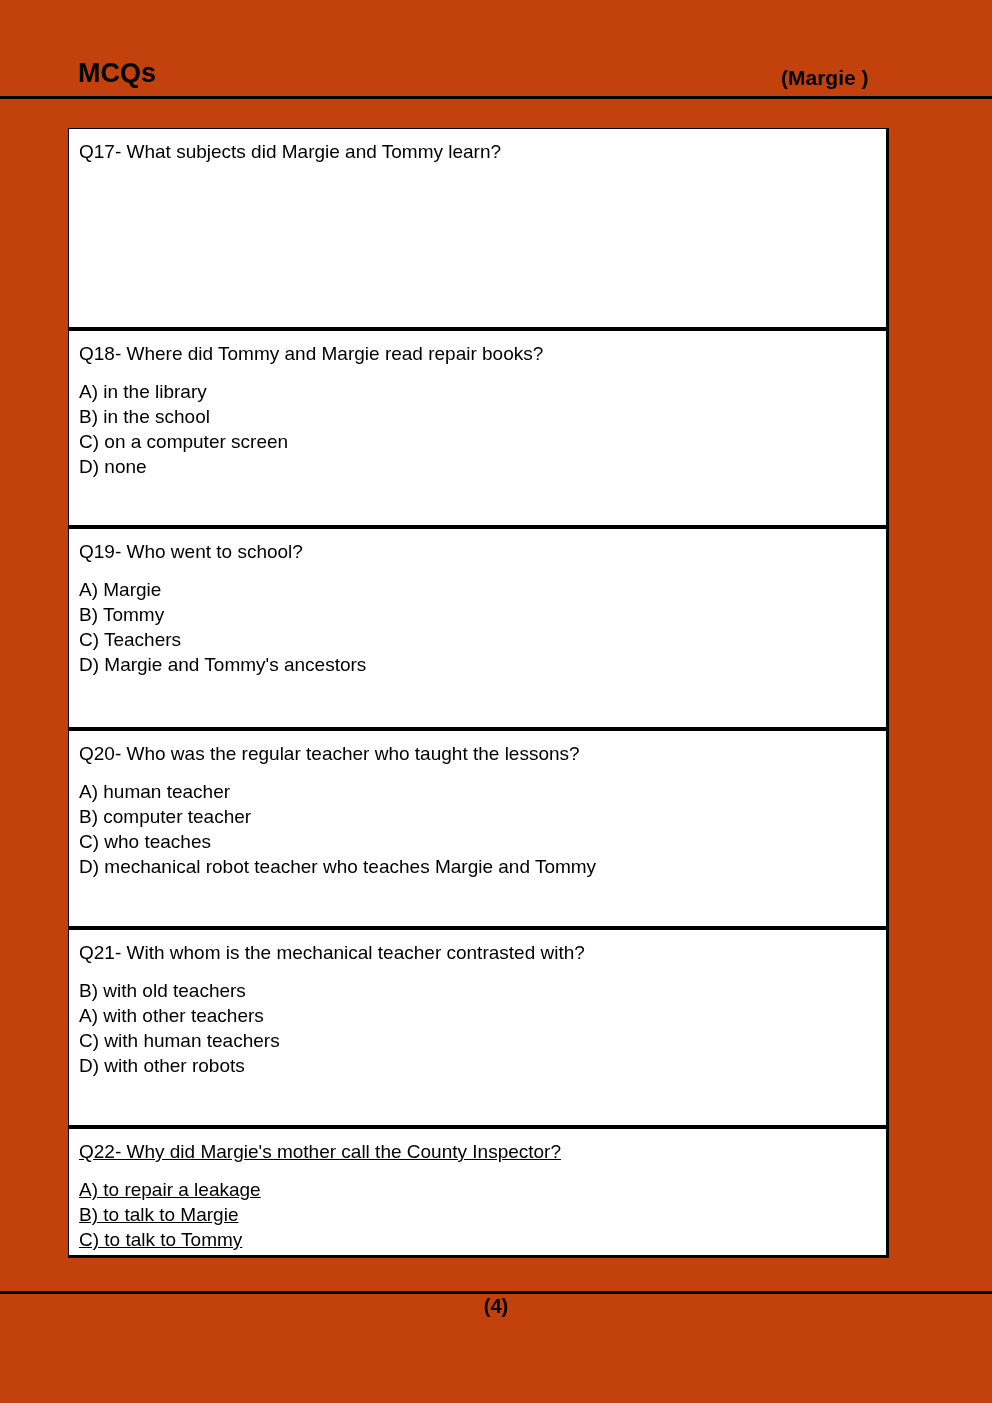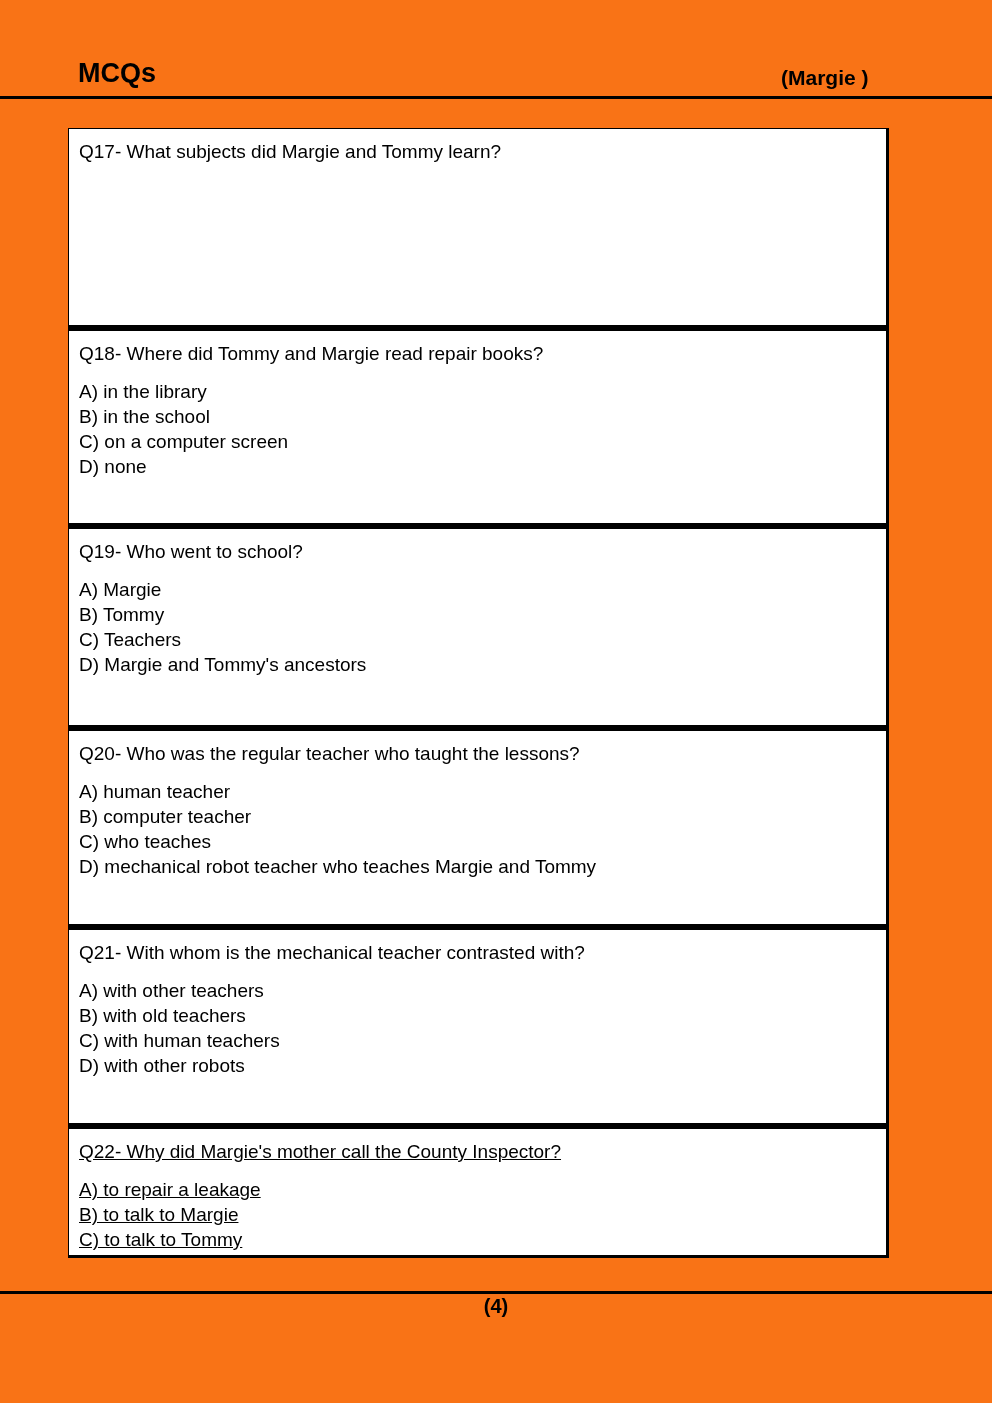--- a/index.html
+++ b/index.html
@@ -4,21 +4,21 @@
 <style>
   * { margin: 0; padding: 0; box-sizing: border-box; }
   html, body {
     width: 992px; height: 1403px;
     background: #ffffff;
     color: #000000;
     font-family: "Liberation Sans", sans-serif;
     position: relative;
     overflow: hidden;
   }
-  .page { position: absolute; inset: 0; background: #f97316; }
+  .page { position: absolute; inset: 0; background: #c2410c; }
 
   
   .header-title {
     position: absolute; left: 78px; top: 58px;
     font-size: 27px; font-weight: 700; letter-spacing: 0px;
   }
   .header-lang {
     position: absolute; left: 781px; top: 66px;
     font-size: 21px; font-weight: 700;
   }
@@ -30,21 +30,21 @@
 
   
   .mcq-table {
     position: absolute; left: 68px; top: 128px; width: 821px;
     border: 1px solid #000000;
     border-right-width: 3px;
     border-bottom-width: 3px;
     background: #ffffff;
   }
   .q-row {
-    border-bottom: 6px solid #000000;
+    border-bottom: 4px solid #000000;
     padding: 11px 12px 0 10px;
     overflow: hidden;
   }
   .q-row:last-child { border-bottom: none; text-decoration: underline; }
   .row-1 { height: 202px; }
   .row-2 { height: 198px; }
   .row-3 { height: 202px; }
   .row-4 { height: 199px; }
   .row-5 { height: 199px; }
   .row-6 { height: 126px; }
@@ -105,22 +105,22 @@
         <div class="opt">A) human teacher</div>
         <div class="opt">B) computer teacher</div>
         <div class="opt">C) who teaches</div>
         <div class="opt">D) mechanical robot teacher who teaches Margie and Tommy</div>
       </div>
     </section>
 
     <section class="q-row row-5">
       <div class="q-title">Q21- With whom is the mechanical teacher contrasted with?</div>
       <div class="q-options">
+        <div class="opt">B) with old teachers</div>
         <div class="opt">A) with other teachers</div>
-        <div class="opt">B) with old teachers</div>
         <div class="opt">C) with human teachers</div>
         <div class="opt">D) with other robots</div>
       </div>
     </section>
 
     <section class="q-row row-6">
       <div class="q-title">Q22- Why did Margie's mother call the County Inspector?</div>
       <div class="q-options">
         <div class="opt">A) to repair a leakage</div>
         <div class="opt">B) to talk to Margie</div>

